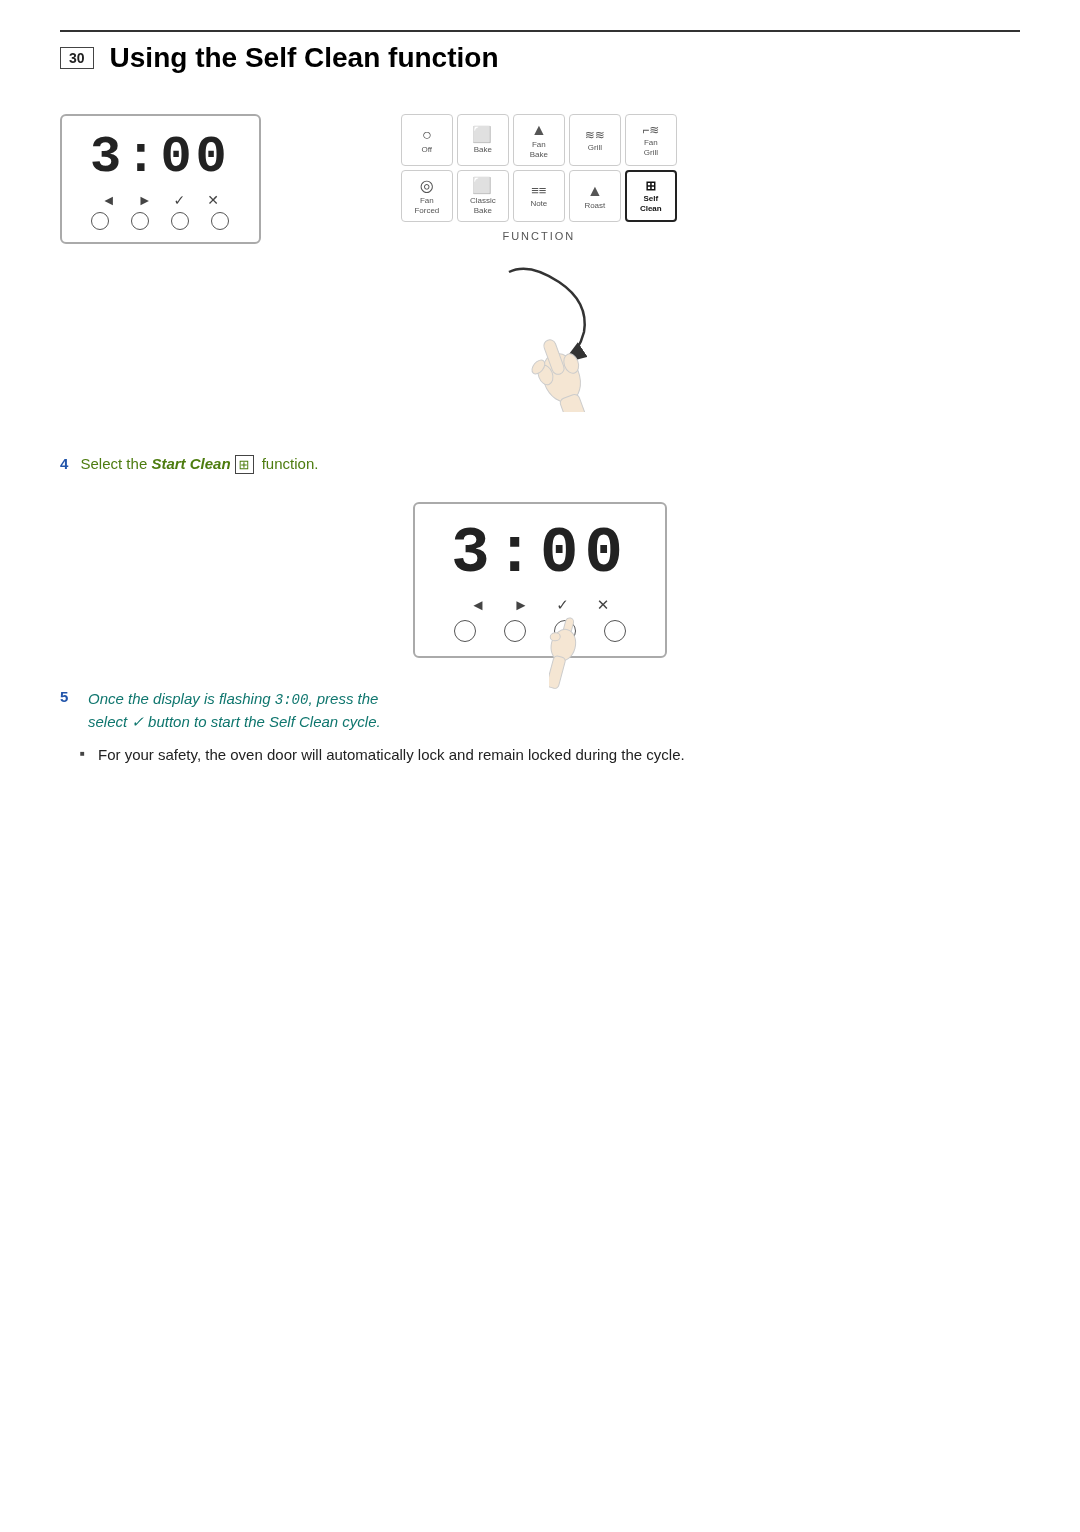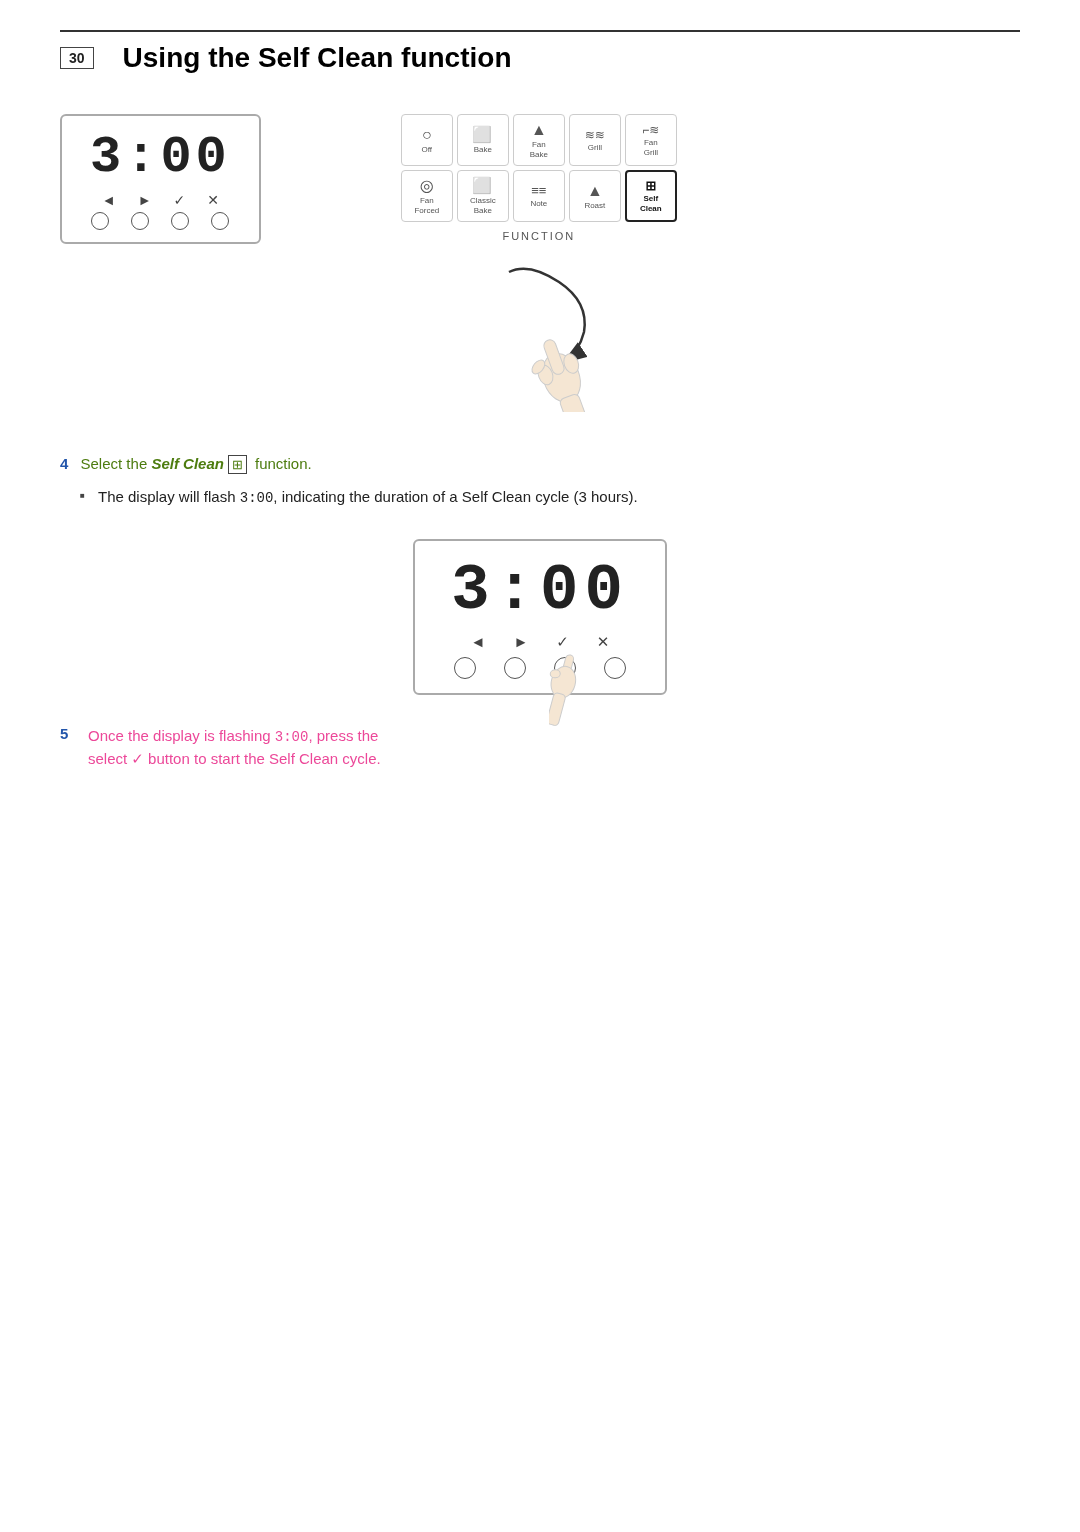--- a/index.html
+++ b/index.html
@@ -10,21 +10,21 @@
       color: #222;
       width: 1080px;
       min-height: 1532px;
       padding: 30px 60px;
     }
 
     
     .page-header {
       display: flex;
       align-items: center;
-      gap: 29px;
+      gap: 16px;
       border-top: 2px solid #333;
       padding-top: 10px;
       margin-bottom: 40px;
     }
     .page-number-box {
       border: 1.5px solid #444;
       padding: 2px 8px;
       font-size: 14px;
       font-weight: bold;
     }
@@ -223,22 +223,23 @@
     }
     .step5-number {
       font-weight: bold;
       font-size: 15px;
       color: #2255aa;
       margin-right: 10px;
       min-width: 18px;
     }
     .step5-text {
       font-size: 15px;
-      color: #ec4899;
+      color: #0f766e;
       line-height: 1.5;
+      font-style: italic;
     }
     .inline-mono {
       font-family: 'Courier New', monospace;
       font-size: 14px;
     }
   </style>
 </head>
 <body>
 
 <div class="page-header">
@@ -338,25 +339,24 @@
             <rect x="10" y="60" width="20" height="55" rx="5" fill="#f5e6d3" stroke="#ccc" stroke-width="1"></rect>
           </g>
         </svg>
       </div>
     </div>
   </div>
 </div>
 
 <div class="step-block" style="margin-bottom:14px;">
   <span class="step-number">4</span>
-  <span class="step-text">Select the </span><span class="step-text" style="font-style:italic; font-weight:bold;">Self Clean</span><span class="step-text" style="font-size:13px; border:1.5px solid #444; padding:1px 3px; margin:0 4px;">⊞</span><span class="step-text"> function.</span>
+  <span class="step-text">Select the </span><span class="step-text" style="font-style:italic; font-weight:bold;">Start Clean</span><span class="step-text" style="font-size:13px; border:1.5px solid #444; padding:1px 3px; margin:0 4px;">⊞</span><span class="step-text"> function.</span>
 </div>
 
 <ul class="bullet-list">
-  <li>The display will flash <span class="inline-mono">3:00</span>, indicating the duration of a Self Clean cycle (3 hours).</li>
 </ul>
 
 <div class="middle-diagram">
   <div>
     <div class="display-panel-large">
       <div class="display-time-large">3:00</div>
       <div class="display-buttons-row-large">
         <span>◄</span>
         <span>►</span>
         <span>✓</span>
@@ -388,14 +388,15 @@
 <div class="bottom-section">
   <div class="step5-block">
     <div class="step5-number">5</div>
     <div class="step5-text">
       Once the display is flashing <span class="inline-mono">3:00</span>, press the<br>
       select ✓ button to start the Self Clean cycle.
     </div>
   </div>
 
   <ul class="bullet-list">
+    <li>For your safety, the oven door will automatically lock and remain locked during the cycle.</li>
   </ul>
 </div>
 
 </body></html>

